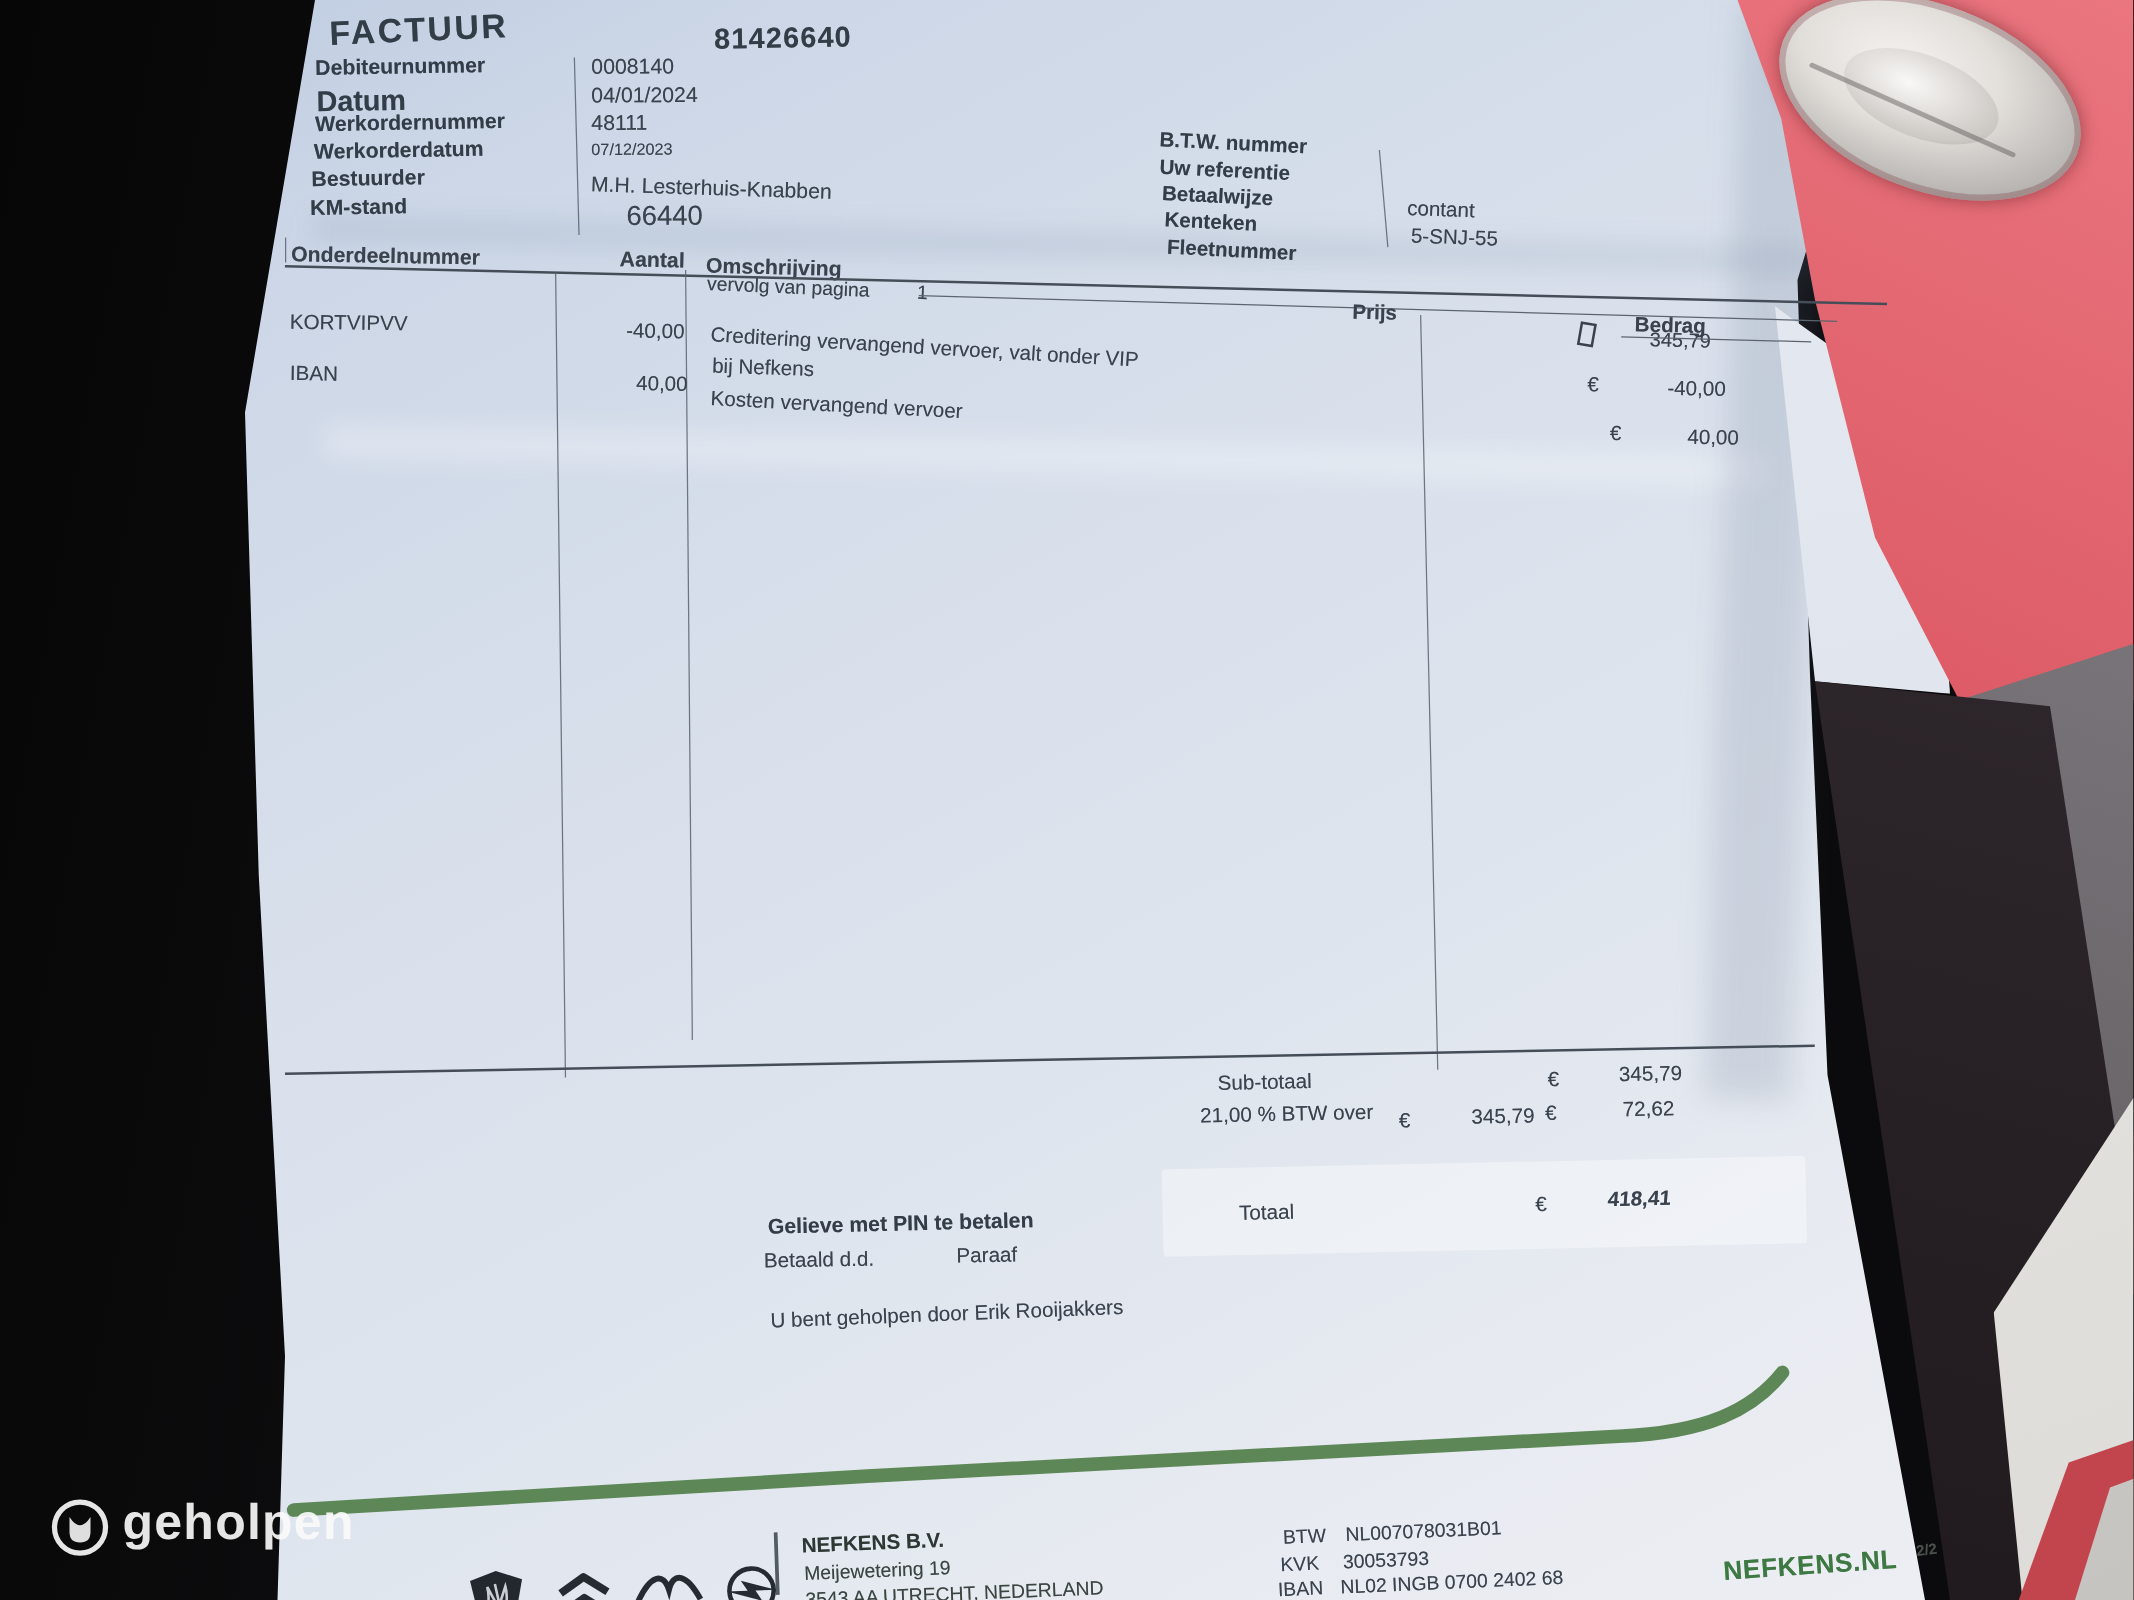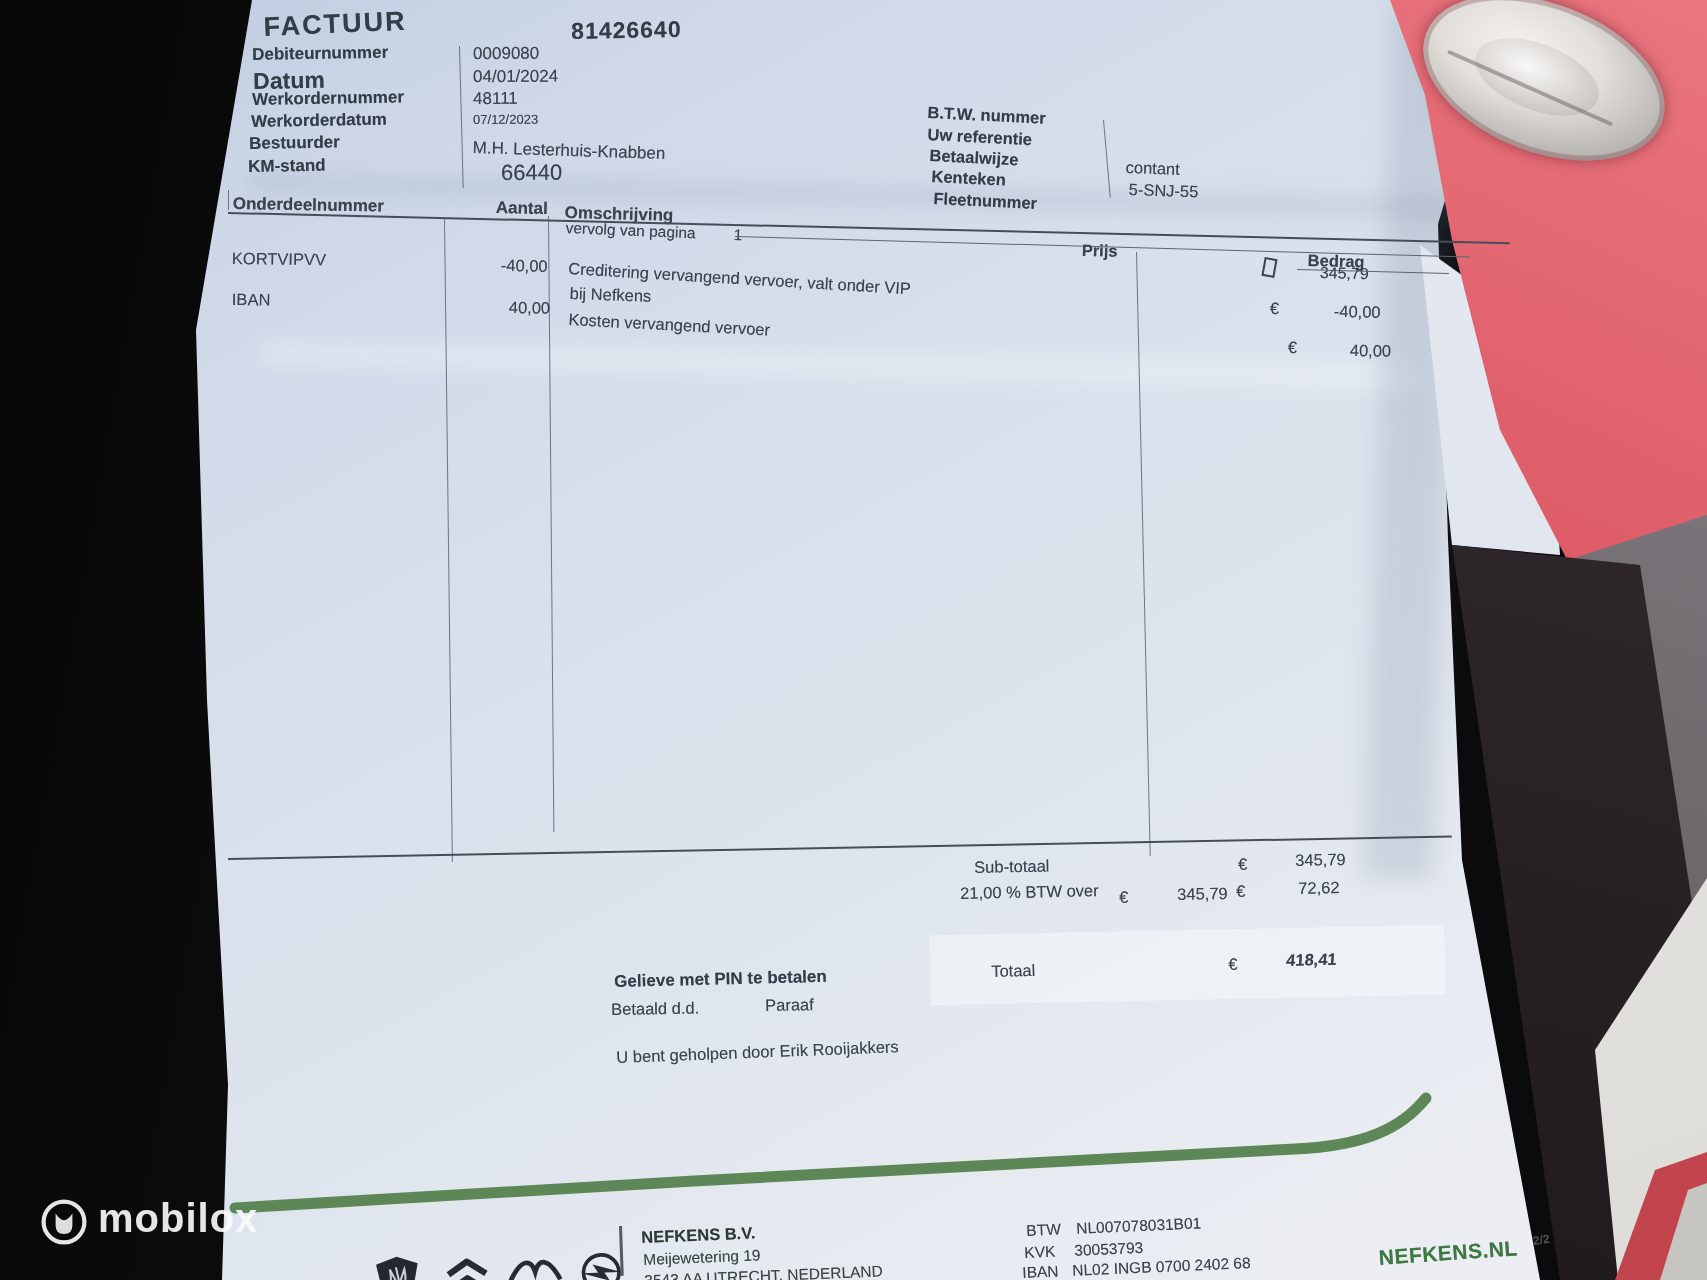--- a/index.html
+++ b/index.html
@@ -91,21 +91,21 @@
 
   <div class="t b" style="left:252px;top:45px;transform:rotate(-1deg);font-size:17px;">Debiteurnummer</div>
   <div class="t b" style="left:253px;top:68px;transform:rotate(-1deg);font-size:23px;">Datum</div>
   <div class="t b" style="left:252px;top:90px;transform:rotate(-1deg);font-size:17px;">Werkordernummer</div>
   <div class="t b" style="left:251px;top:112px;transform:rotate(-1deg);font-size:17px;">Werkorderdatum</div>
   <div class="t b" style="left:249px;top:134px;transform:rotate(-1deg);font-size:17px;">Bestuurder</div>
   <div class="t b" style="left:248px;top:157px;transform:rotate(-1deg);font-size:17px;">KM-stand</div>
 
   <div class="vline" style="left:459px;top:46px;height:142px;transform:rotate(-1.5deg);"></div>
 
-  <div class="t" style="left:473px;top:44px;font-size:17px;transform:rotate(-.3deg);">0009080</div>
+  <div class="t" style="left:473px;top:44px;font-size:17px;transform:rotate(-.3deg);">0008140</div>
   <div class="t" style="left:473px;top:67px;font-size:17px;transform:rotate(-.3deg);">04/01/2024</div>
   <div class="t" style="left:473px;top:89px;font-size:17px;transform:rotate(-.3deg);">48111</div>
   <div class="t" style="left:473px;top:112px;font-size:13px;transform:rotate(-.3deg);">07/12/2023</div>
   <div class="t" style="left:473px;top:138px;font-size:17px;transform:rotate(1.8deg);">M.H. Lesterhuis-Knabben</div>
   <div class="t" style="left:473px;top:160px;font-size:22px;transform:rotate(-.3deg);margin-left:28px;">66440</div>
 
   <div class="t b" style="left:928px;top:103px;font-size:16.5px;transform:rotate(2.8deg);">B.T.W. nummer</div>
   <div class="t b" style="left:928px;top:125px;font-size:16.5px;transform:rotate(2.8deg);">Uw referentie</div>
   <div class="t b" style="left:930px;top:146px;font-size:16.5px;transform:rotate(2.8deg);">Betaalwijze</div>
   <div class="t b" style="left:932px;top:167px;font-size:16.5px;transform:rotate(2.8deg);">Kenteken</div>
@@ -200,15 +200,15 @@
     <svg style="left:532px;top:1238px;" width="50" height="50" viewBox="0 0 48 48">
       <circle cx="24" cy="24" r="17" fill="none" stroke="#262b31" stroke-width="3.5"></circle>
       <path d="M5 24 L21 24 L16 16 L43 24 L27 24 L32 32 Z" fill="#262b31"></path>
     </svg>
   </div>
 
   <svg style="position:absolute;left:40px;top:1198px;" width="48" height="48" viewBox="0 0 40 40">
     <circle cx="20" cy="20" r="17" fill="none" stroke="rgba(250,250,250,.92)" stroke-width="3.5"></circle>
     <path d="M13 13 Q20 24 27 13 L27 23 Q27 30 20 30 Q13 30 13 23 Z" fill="rgba(245,245,245,.9)"></path>
   </svg>
-  <div class="wm" style="left:98px;top:1196px;font-size:40px;">mobilox</div>
+  <div class="wm" style="left:98px;top:1196px;font-size:40px;">geholpen</div>
 
 </div>
 
 </body></html>

